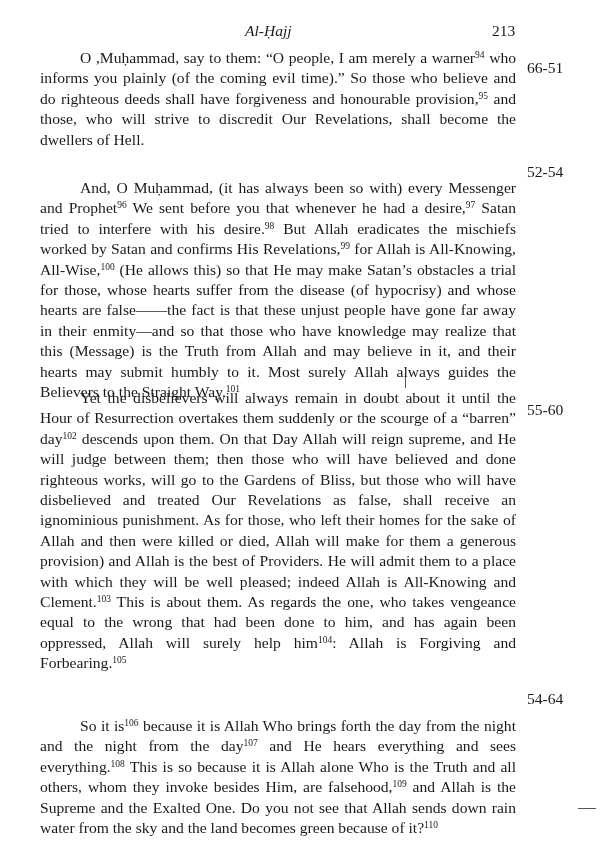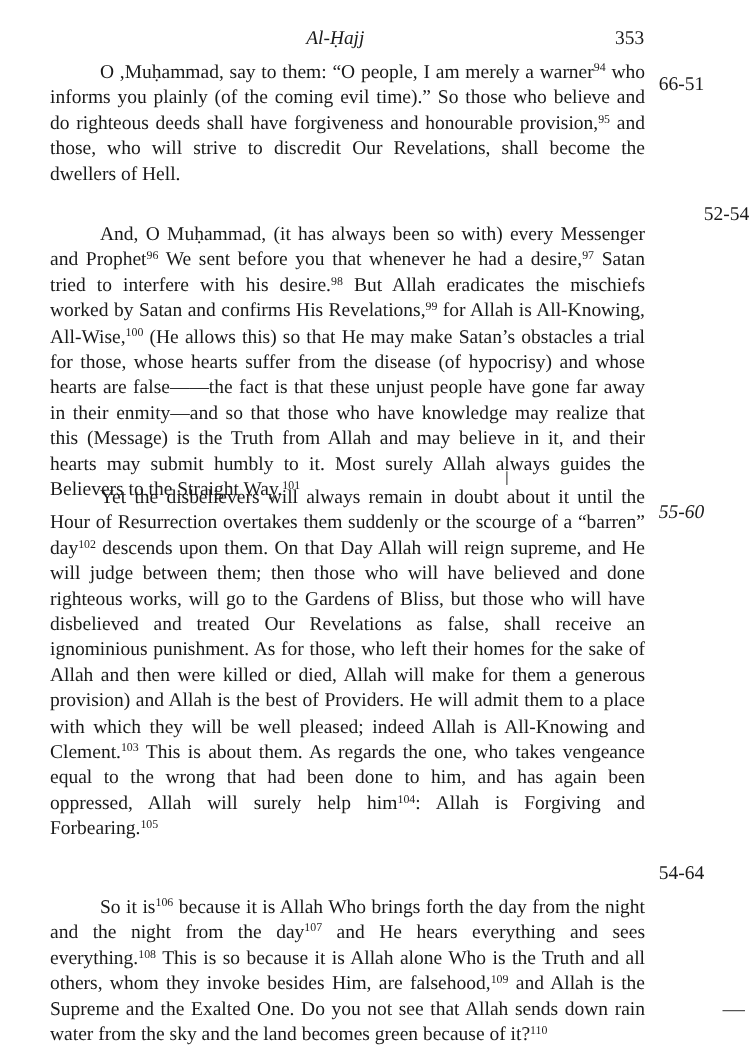--- a/index.html
+++ b/index.html
@@ -6,33 +6,33 @@
   body { width: 600px; height: 843px; position: relative; overflow: hidden;
          font-family: "Liberation Serif", "DejaVu Serif", serif; color: #1a1a1a; }
   .header { position: absolute; top: 22px; left: 0; width: 600px; height: 22px; text-align: center; }
   .running-title { position: absolute; left: 245px; top: 0; font-style: italic; font-size: 15.5px; }
   .page-number { position: absolute; left: 492px; top: 0; font-size: 15.5px; }
   .para { position: absolute; left: 40px; width: 476px; font-size: 15.6px; line-height: 20.4px;
           text-align: justify; text-indent: 40px; }
   .para sup { font-size: 9.5px; line-height: 0; vertical-align: 5px; }
   .verse-ref { position: absolute; left: 527px; font-size: 15.6px; line-height: 20.4px; }
   #p1 { top: 48px; } #v1 { top: 58px; }
-  #p2 { top: 178px; } #v2 { top: 162px; margin-left: 36px; }
-  #p3 { top: 388px; } #v3 { top: 400px; font-style: italic; }
+  #p2 { top: 178px; } #v2 { top: 162px; }
+  #p3 { top: 388px; } #v3 { top: 400px; }
   #p4 { top: 716px; } #v4 { top: 689px; }
   .mark { position: absolute; background: #555; }
   #mark1 { left: 405px; top: 377px; width: 1px; height: 11px; }
   #mark2 { left: 578px; top: 808px; width: 18px; height: 1px; }
 </style>
 </head>
 <body>
 
 <div class="header">
   <span class="running-title">Al-Ḥajj</span>
-  <span class="page-number">353</span>
+  <span class="page-number">213</span>
 </div>
 
 <p class="para" id="p1" style="margin:0"><span>O ,Muḥammad, say to them: “O people, I am merely a warner</span><sup>94</sup><span> who informs you plainly (of the coming evil time).” So those who believe and do righteous deeds shall have forgiveness and honourable provision,</span><sup>95</sup><span> and those, who will strive to discredit Our Revelations, shall become the dwellers of Hell.</span></p>
 <span class="verse-ref" id="v1">66-51</span>
 
 <p class="para" id="p2" style="margin:0"><span>And, O Muḥammad, (it has always been so with) every Messenger and Prophet</span><sup>96</sup><span> We sent before you that whenever he had a desire,</span><sup>97</sup><span> Satan tried to interfere with his desire.</span><sup>98</sup><span> But Allah eradicates the mischiefs worked by Satan and confirms His Revelations,</span><sup>99</sup><span> for Allah is All-Knowing, All-Wise,</span><sup>100</sup><span> (He allows this) so that He may make Satan’s obstacles a trial for those, whose hearts suffer from the disease (of hypocrisy) and whose hearts are false——the fact is that these unjust people have gone far away in their enmity—and so that those who have knowledge may realize that this (Message) is the Truth from Allah and may believe in it, and their hearts may submit humbly to it. Most surely Allah always guides the Believers to the Straight Way.</span><sup>101</sup></p>
 <span class="verse-ref" id="v2">52-54</span>
 
 <p class="para" id="p3" style="margin:0"><span>Yet the disbelievers will always remain in doubt about it until the Hour of Resurrection overtakes them suddenly or the scourge of a “barren” day</span><sup>102</sup><span> descends upon them. On that Day Allah will reign supreme, and He will judge between them; then those who will have believed and done righteous works, will go to the Gardens of Bliss, but those who will have disbelieved and treated Our Revelations as false, shall receive an ignominious punishment. As for those, who left their homes for the sake of Allah and then were killed or died, Allah will make for them a generous provision) and Allah is the best of Providers. He will admit them to a place with which they will be well pleased; indeed Allah is All-Knowing and Clement.</span><sup>103</sup><span> This is about them. As regards the one, who takes vengeance equal to the wrong that had been done to him, and has again been oppressed, Allah will surely help him</span><sup>104</sup><span>: Allah is Forgiving and Forbearing.</span><sup>105</sup></p>
 <span class="verse-ref" id="v3">55-60</span>

